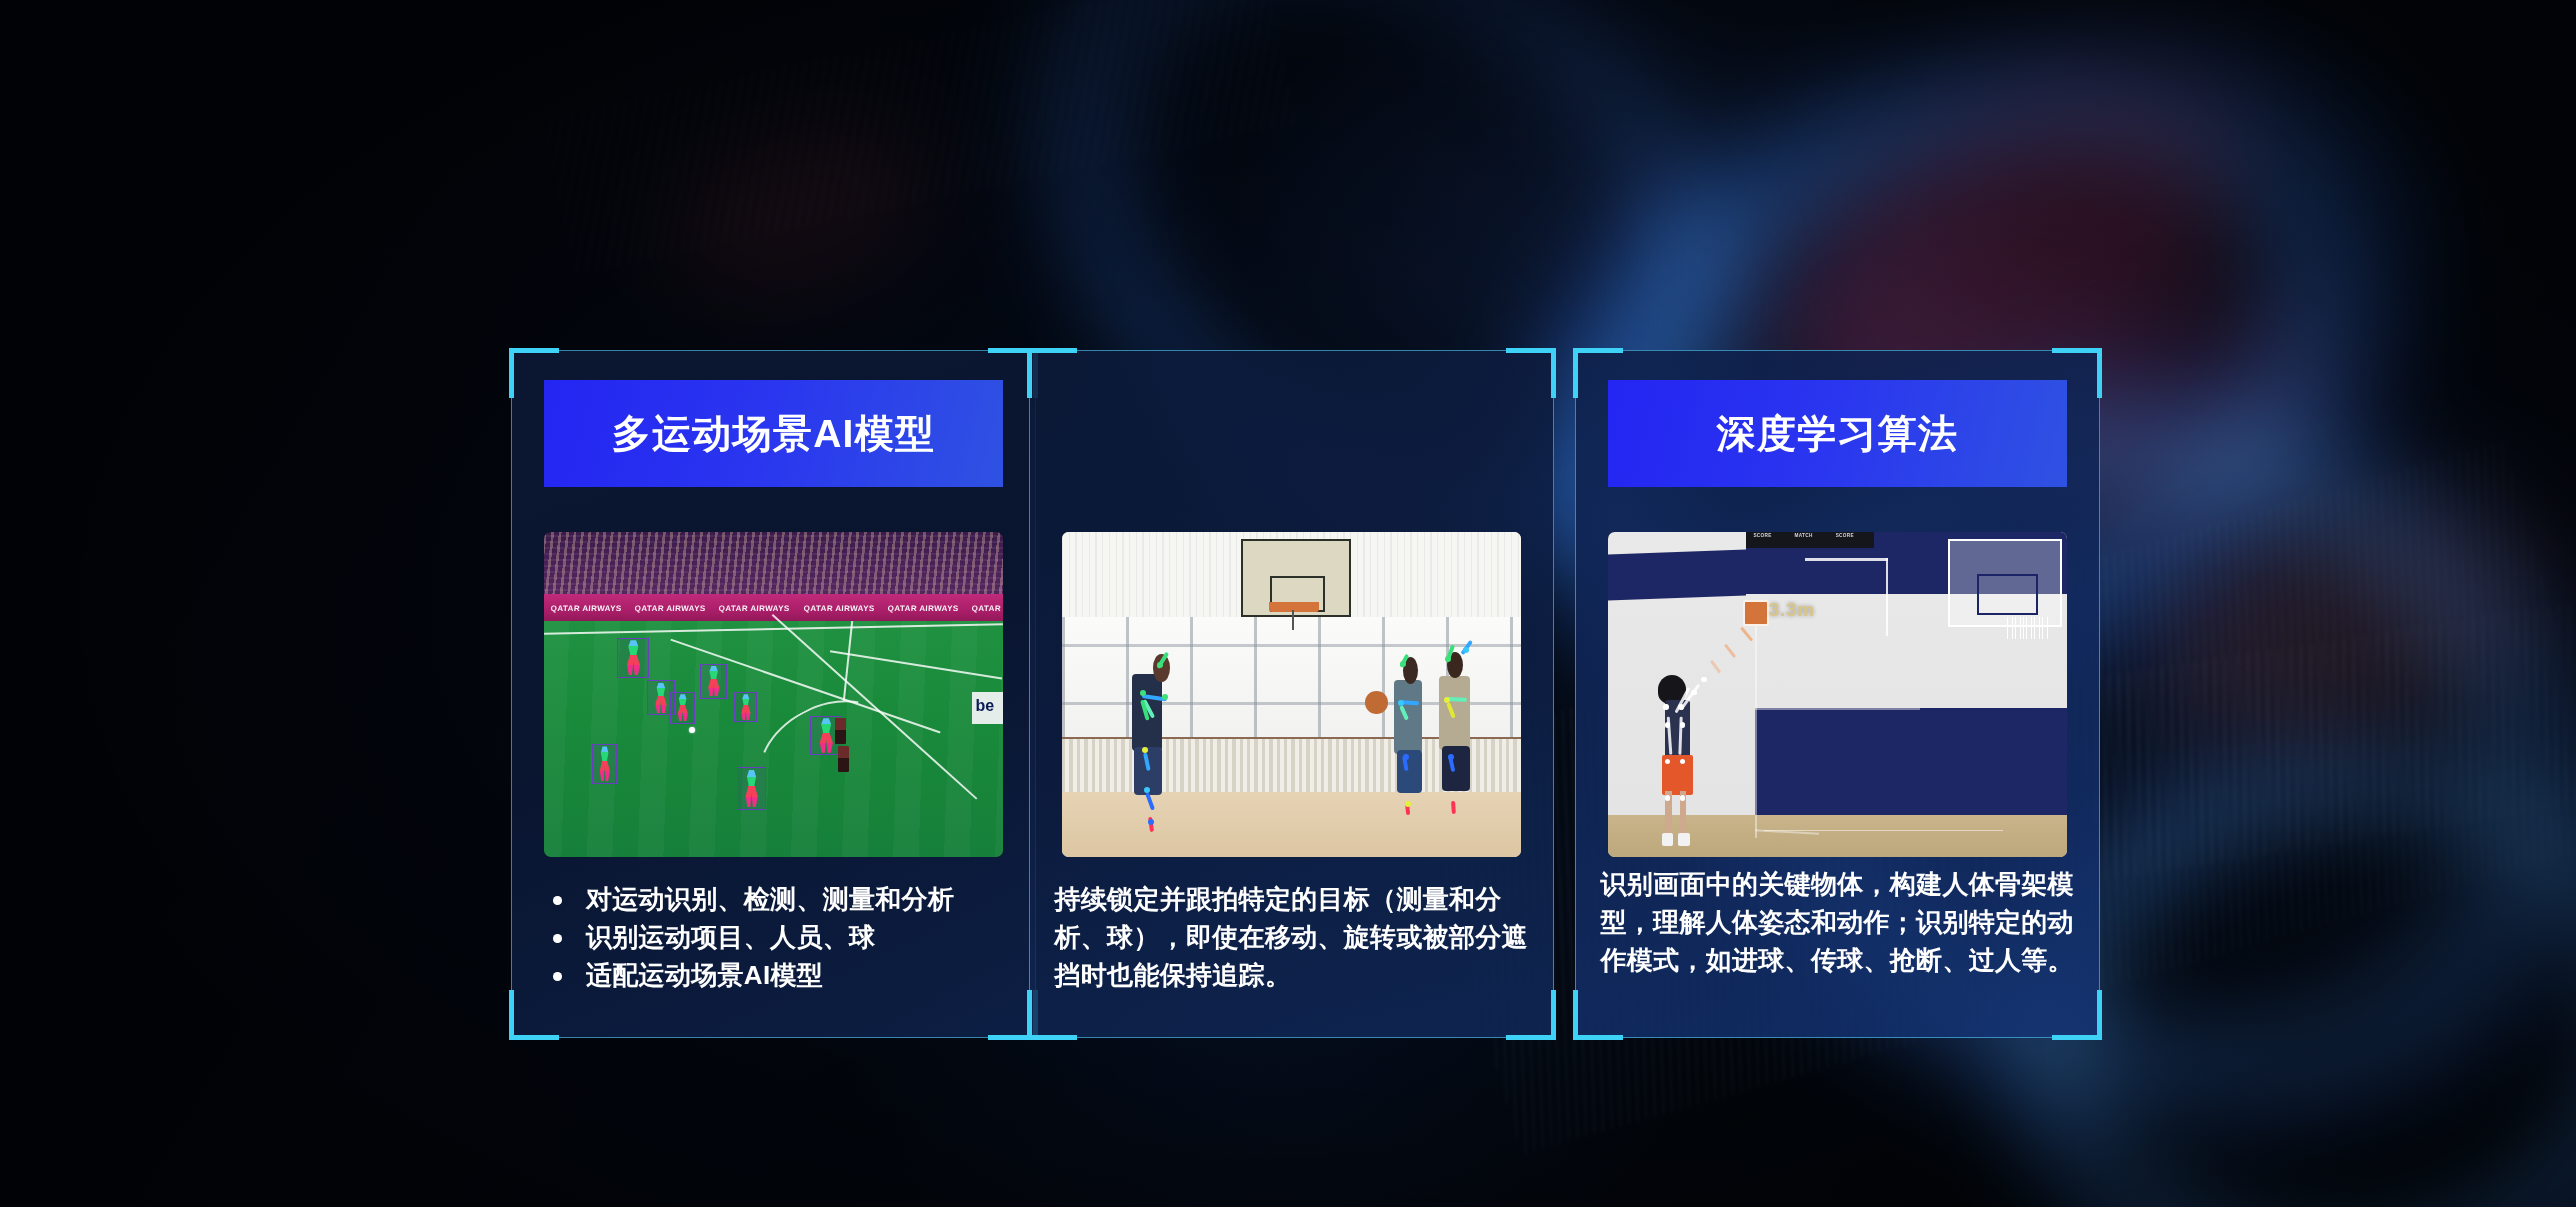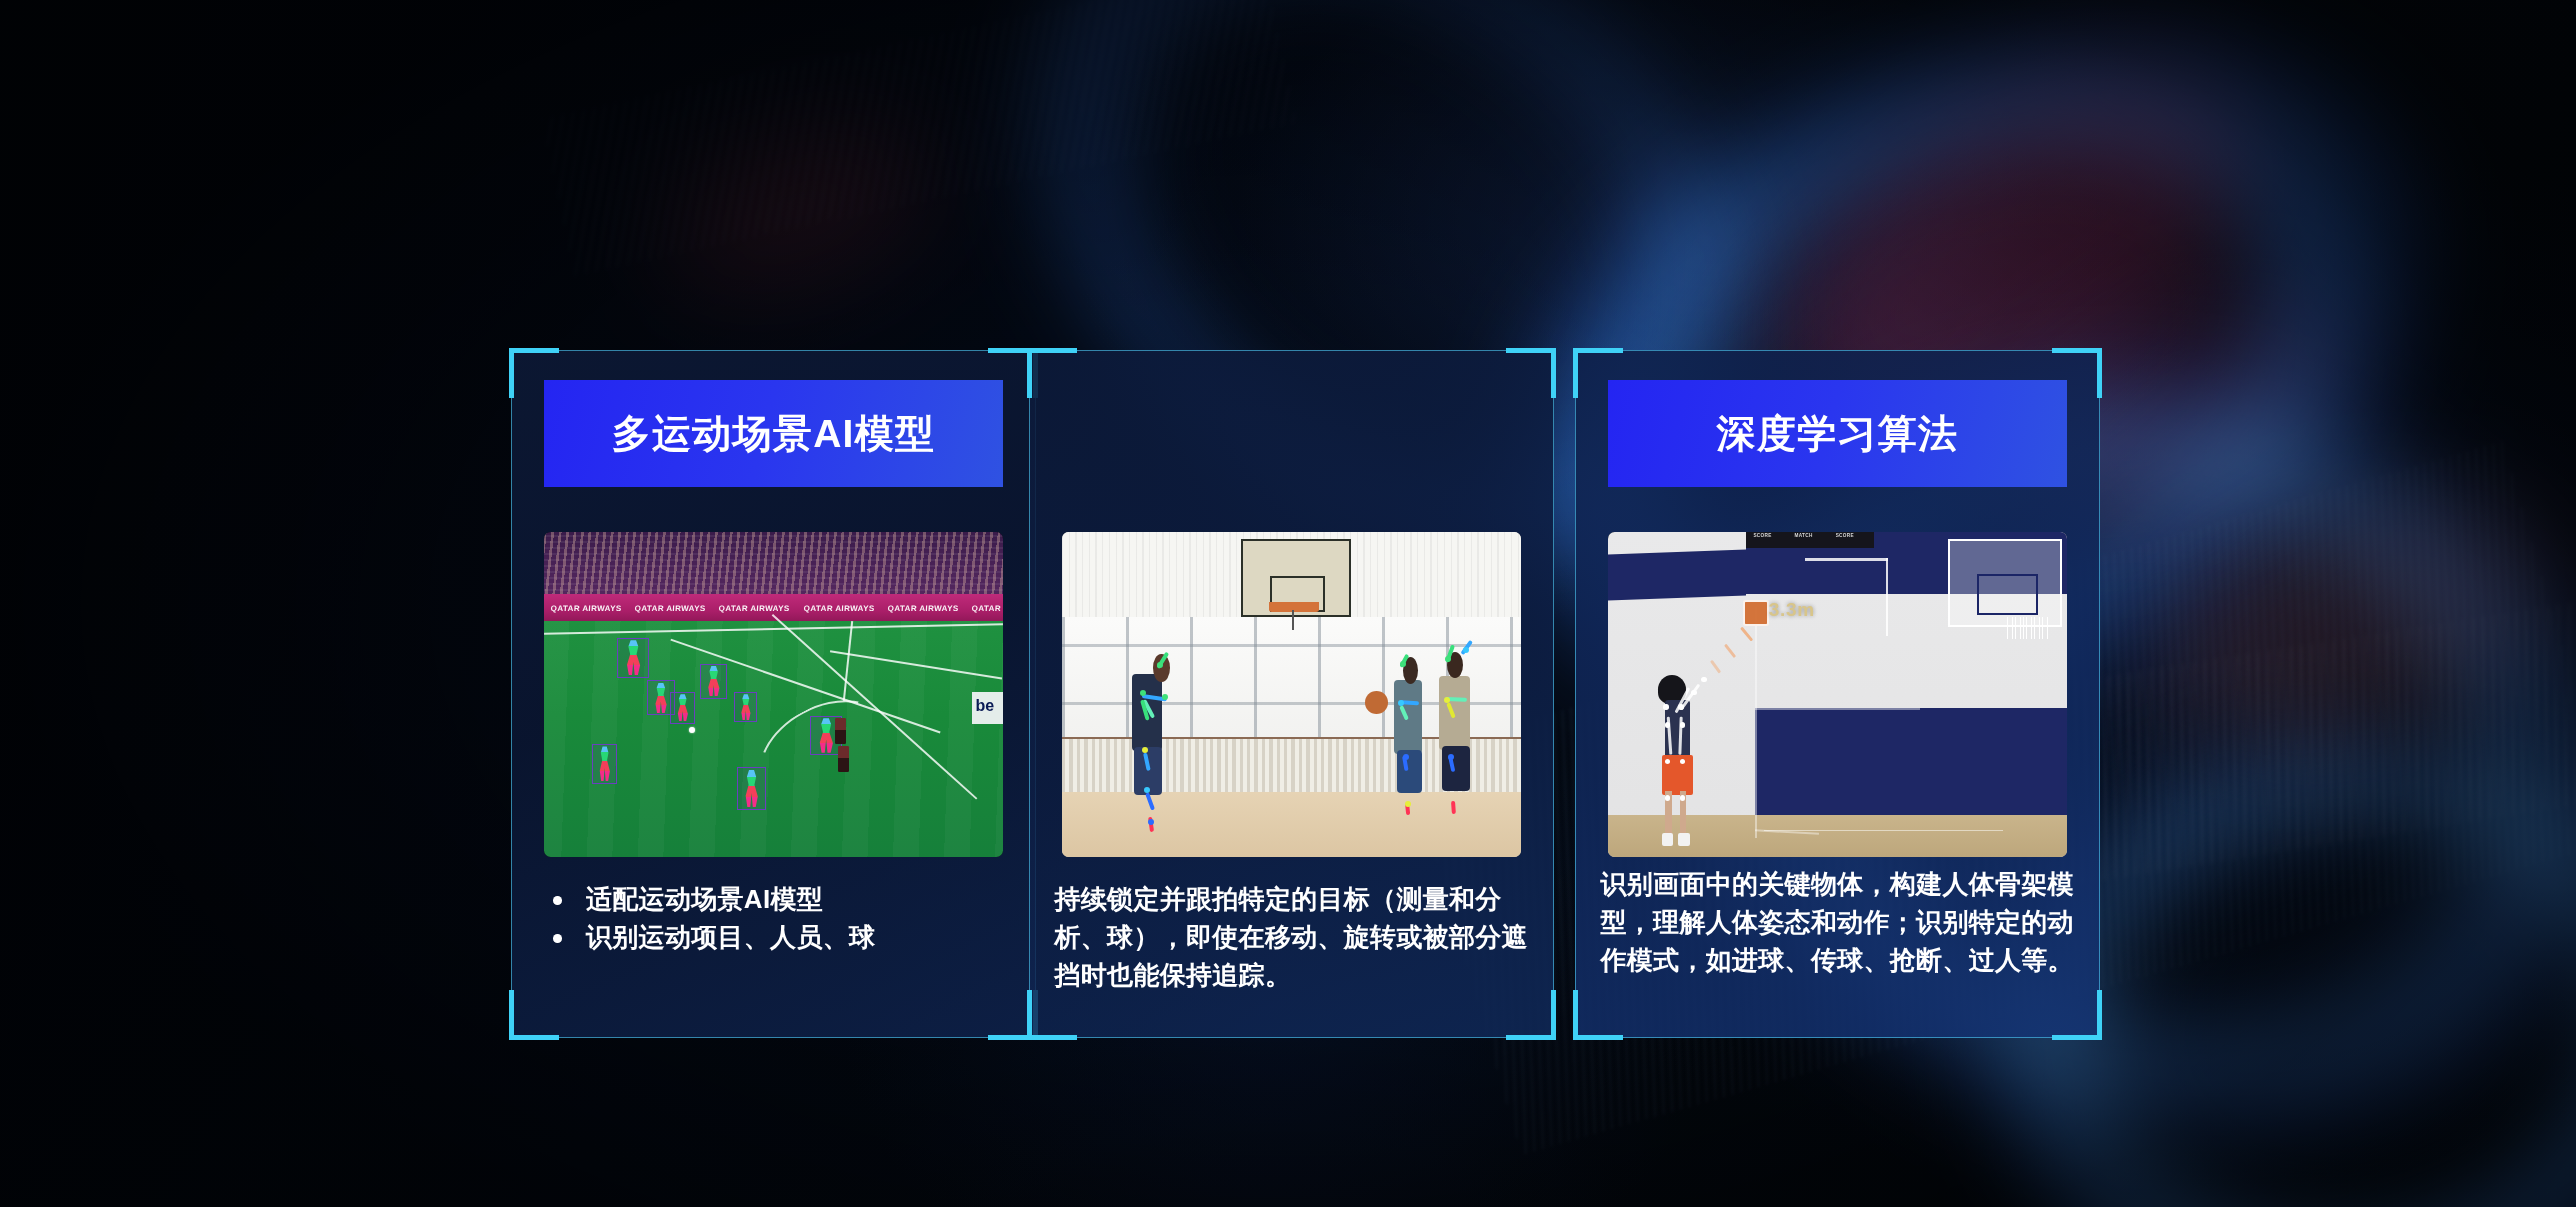--- a/index.html
+++ b/index.html
@@ -276,22 +276,23 @@
             <div class="sc-dark" style="left:64%;top:53%;width:2.4%;height:11%;"></div>
 
             <div class="sc-ball" style="left:31.5%;top:45%;"></div>
             <div class="sc-bet"></div>
           </div>
         </div>
       </div>
 
       <div class="body-text">
         <ul class="bullets">
+          <li>对运动识别、检测、测量和分析</li>
+          <li>识别运动项目、人员、球</li>
           <li>适配运动场景AI模型</li>
-          <li>识别运动项目、人员、球</li>
         </ul>
       </div>
     </div>
 
     <div class="card card-2">
       <div class="card-body"></div>
       <div class="hairline"></div>
       <div class="corner c-tl">
           <i class="h"></i>
           <i class="v"></i>

